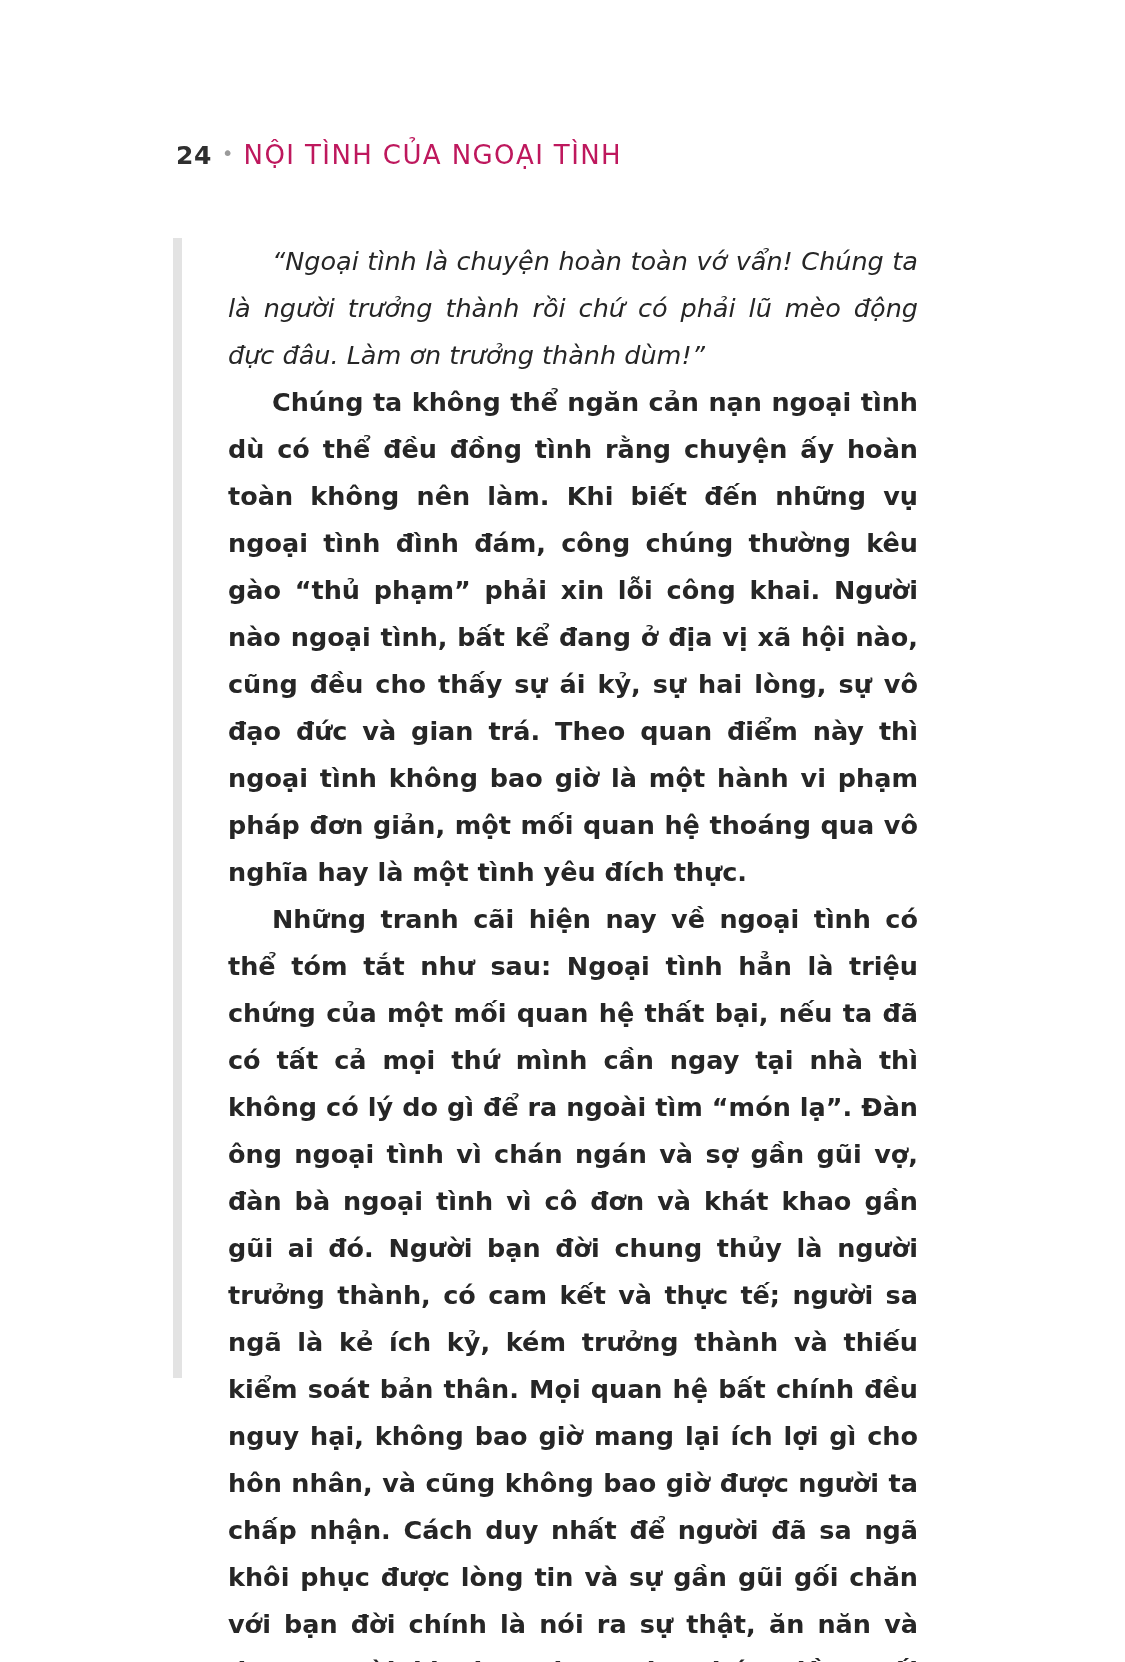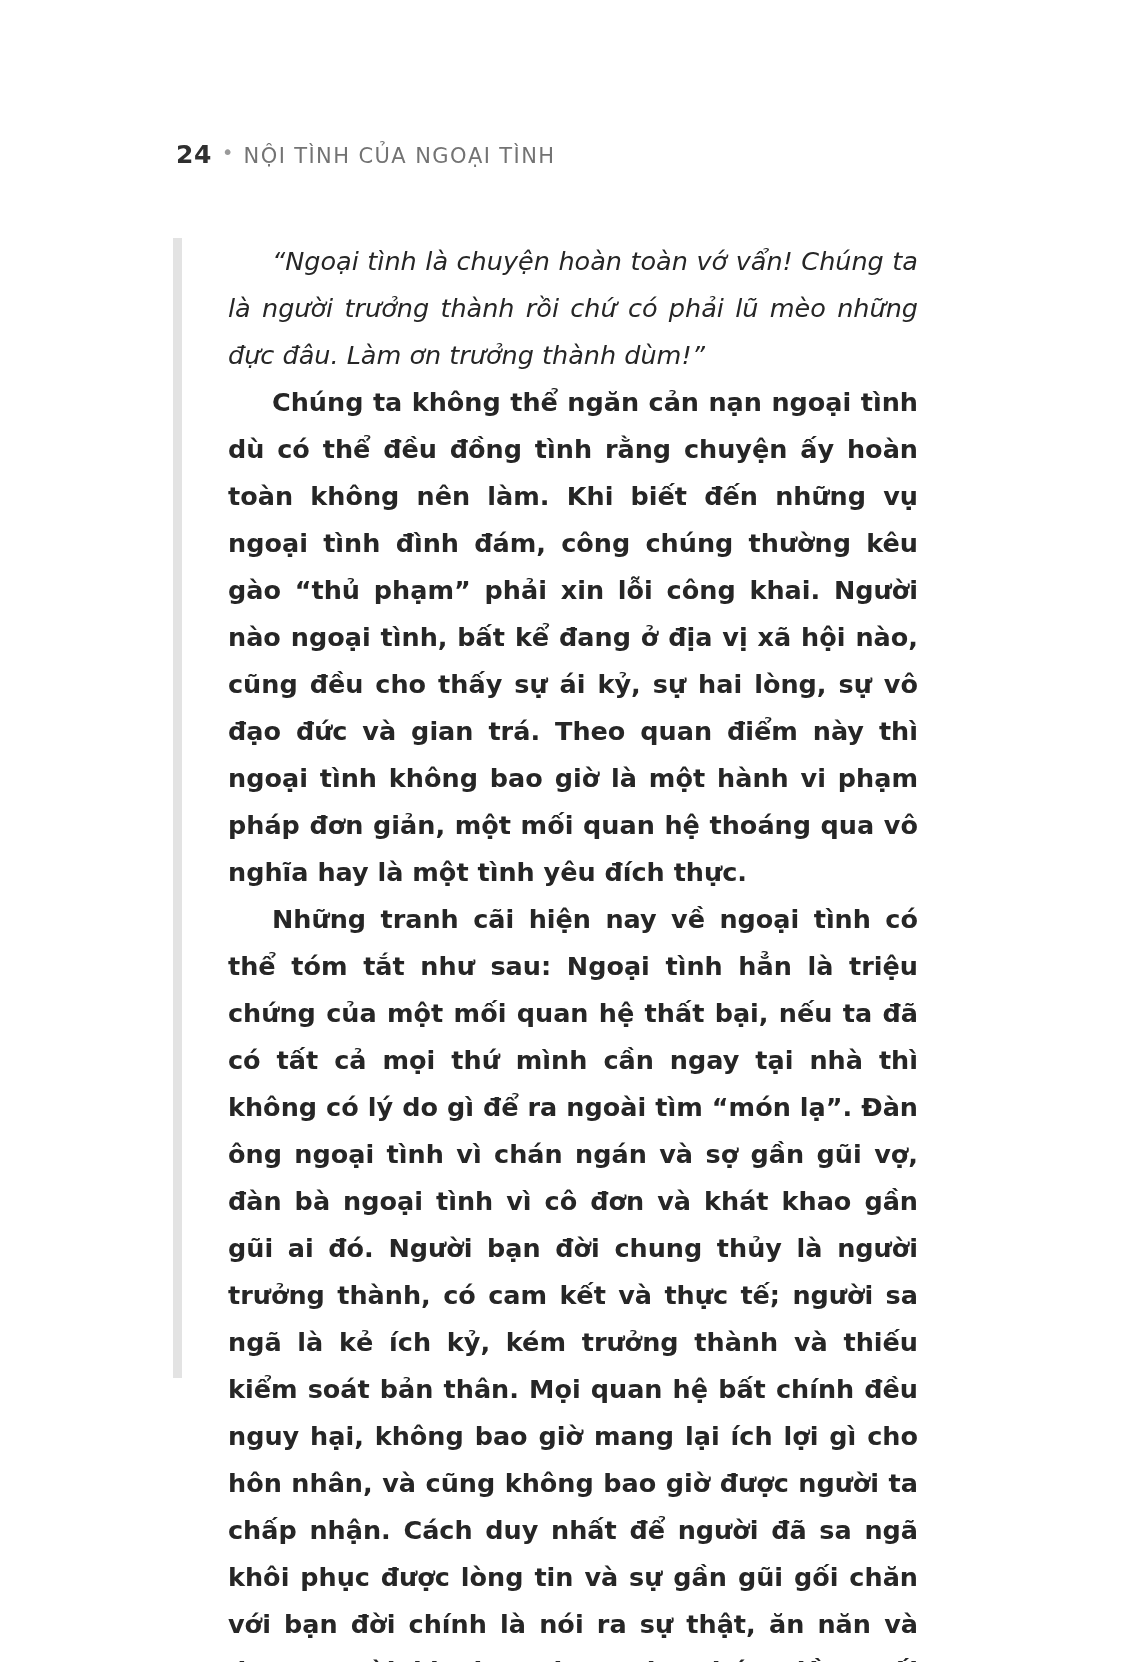--- a/index.html
+++ b/index.html
@@ -29,22 +29,22 @@
     color: #2f2f2f;
     letter-spacing: 0.5px;
   }
   .header .dot {
     font-size: 20px;
     color: #9a9a9a;
     position: relative;
     top: -4px;
   }
   .header .running-title {
-    font-size: 21px;
-    color: #737373;
+    font-size: 26px;
+    color: #be185d;
     letter-spacing: 1.4px;
     font-variant: small-caps;
     text-transform: uppercase;
   }
 
   .side-rule {
     position: absolute;
     left: 173px;
     top: 238px;
     width: 9px;
@@ -87,19 +87,19 @@
 
   <div class="header">
     <span class="folio">24</span>
     <span class="dot">•</span>
     <span class="running-title">Nội tình của ngoại tình</span>
   </div>
 
   <div class="side-rule"></div>
 
   <div class="body-col">
-    <p class="quote">“Ngoại tình là chuyện hoàn toàn vớ vẩn! Chúng ta là người trưởng thành rồi chứ có phải lũ mèo những đực đâu. Làm ơn trưởng thành dùm!”</p>
+    <p class="quote">“Ngoại tình là chuyện hoàn toàn vớ vẩn! Chúng ta là người trưởng thành rồi chứ có phải lũ mèo động đực đâu. Làm ơn trưởng thành dùm!”</p>
     <p class="para">Chúng ta không thể ngăn cản nạn ngoại tình dù có thể đều đồng tình rằng chuyện ấy hoàn toàn không nên làm. Khi biết đến những vụ ngoại tình đình đám, công chúng thường kêu gào “thủ phạm” phải xin lỗi công khai. Người nào ngoại tình, bất kể đang ở địa vị xã hội nào, cũng đều cho thấy sự ái kỷ, sự hai lòng, sự vô đạo đức và gian trá. Theo quan điểm này thì ngoại tình không bao giờ là một hành vi phạm pháp đơn giản, một mối quan hệ thoáng qua vô nghĩa hay là một tình yêu đích thực.</p>
     <p class="para">Những tranh cãi hiện nay về ngoại tình có thể tóm tắt như sau: Ngoại tình hẳn là triệu chứng của một mối quan hệ thất bại, nếu ta đã có tất cả mọi thứ mình cần ngay tại nhà thì không có lý do gì để ra ngoài tìm “món lạ”. Đàn ông ngoại tình vì chán ngán và sợ gần gũi vợ, đàn bà ngoại tình vì cô đơn và khát khao gần gũi ai đó. Người bạn đời chung thủy là người trưởng thành, có cam kết và thực tế; người sa ngã là kẻ ích kỷ, kém trưởng thành và thiếu kiểm soát bản thân. Mọi quan hệ bất chính đều nguy hại, không bao giờ mang lại ích lợi gì cho hôn nhân, và cũng không bao giờ được người ta chấp nhận. Cách duy nhất để người đã sa ngã khôi phục được lòng tin và sự gần gũi gối chăn với bạn đời chính là nói ra sự thật, ăn năn và được người kia bao dung tha thứ. Điều cuối cùng nhưng không kém phần quan trọng: ly hôn phần lớn là do lòng tự trọng hơn là do tha thứ.</p>
     <p class="para">Những giọng điệu đạo đức này dường như đã đóng đinh “vấn đề” ngoại tình vào vài cá nhân hoặc vài cặp đôi bất ổn</p>
   </div>
 
 </div>
 
 </body></html>

